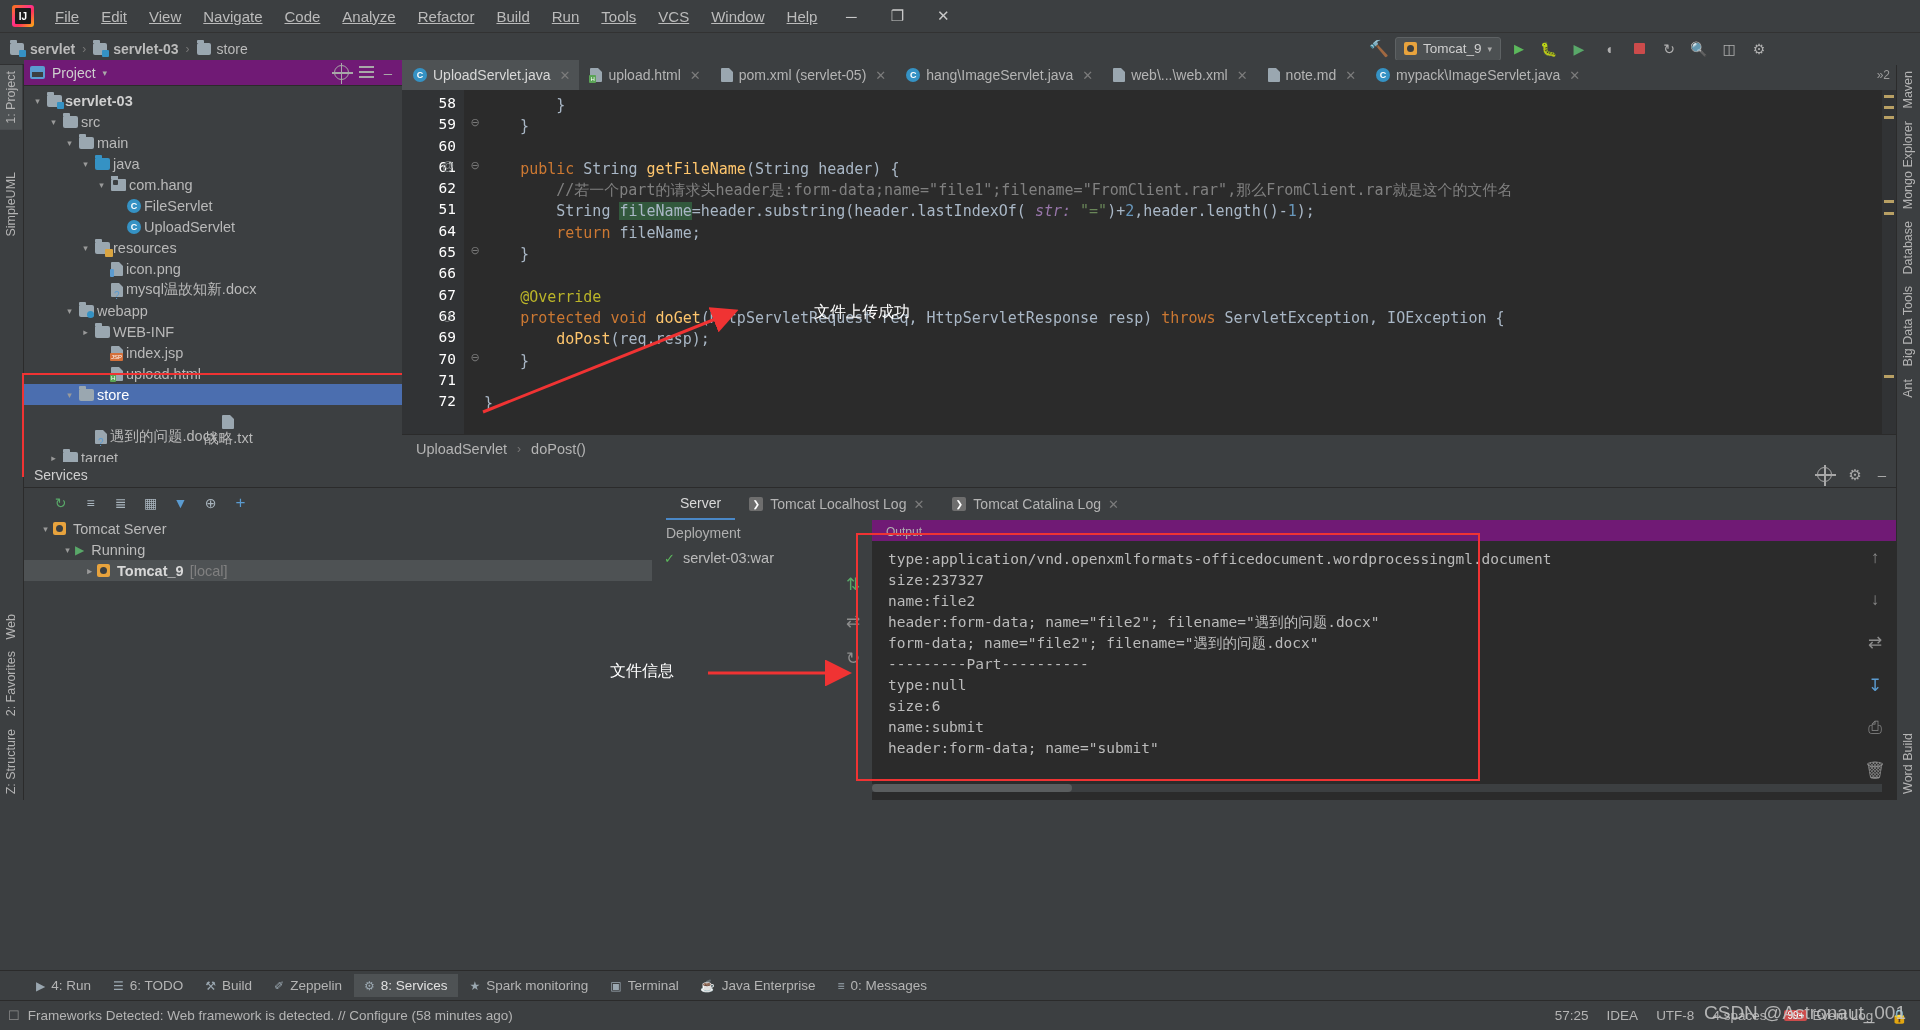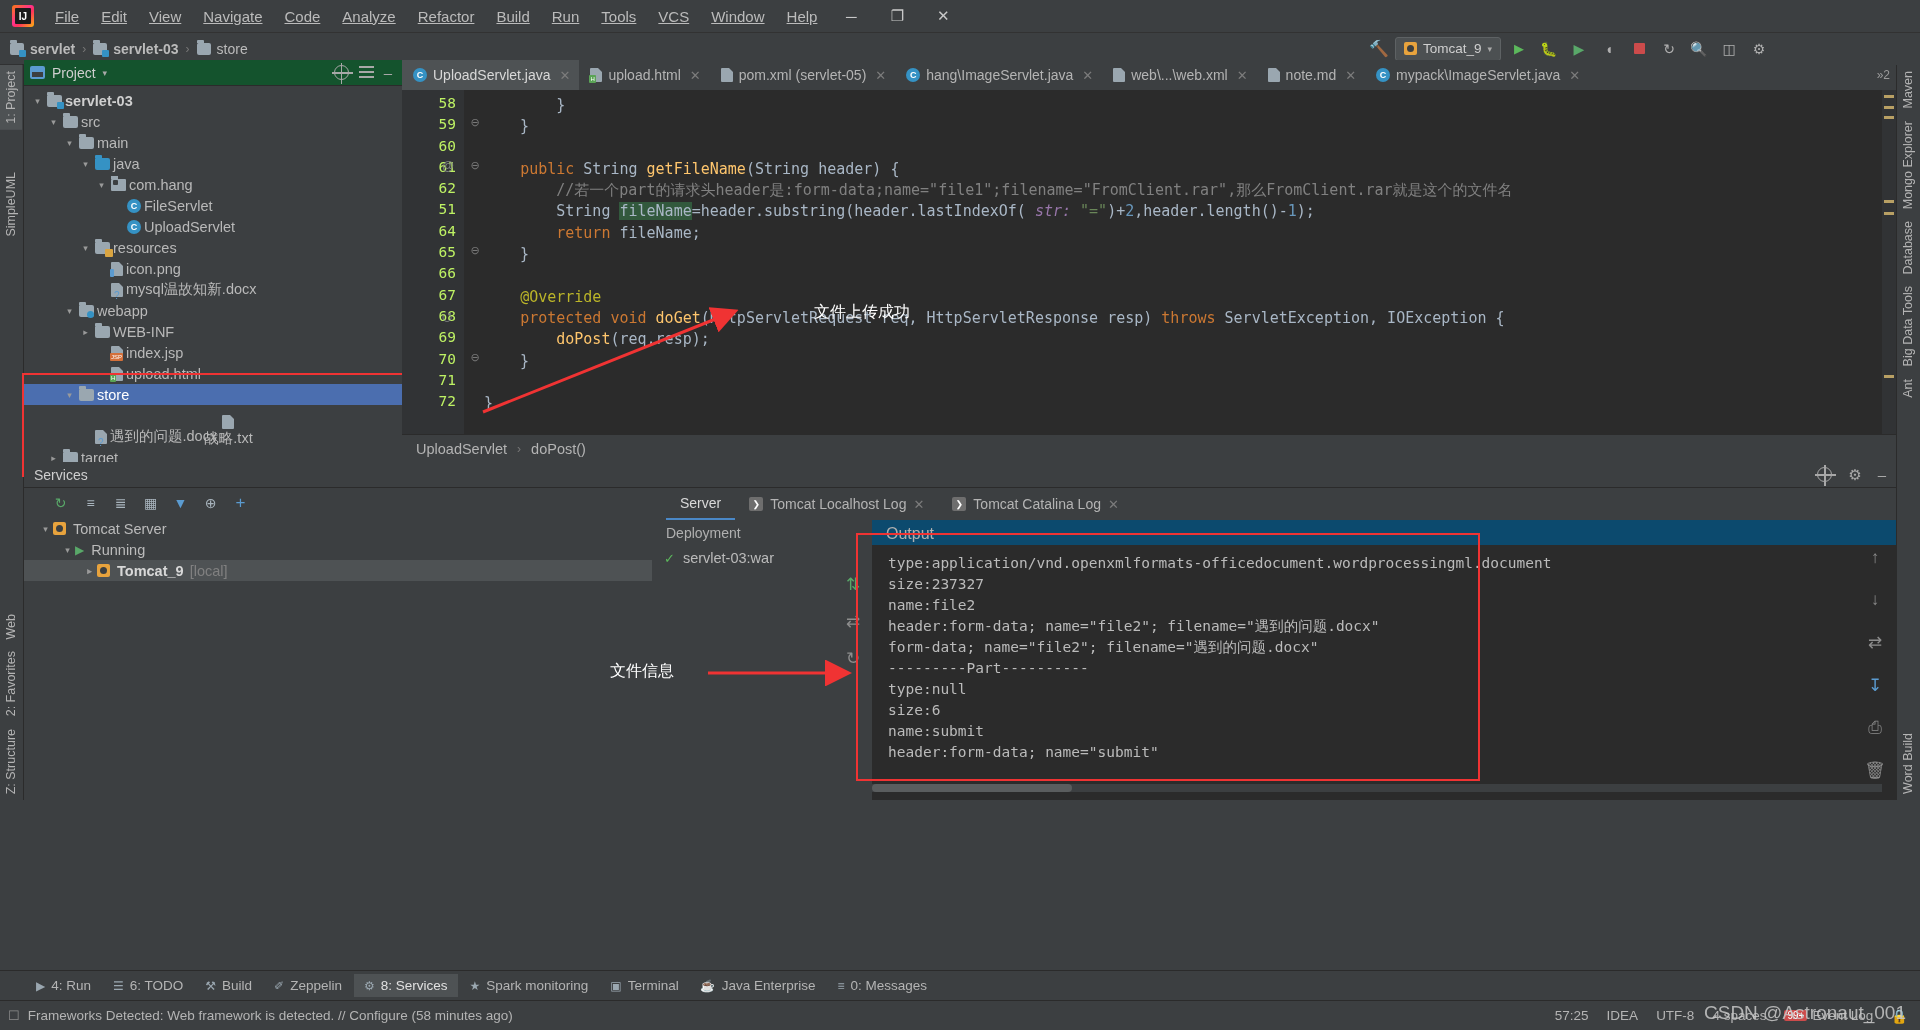--- a/index.html
+++ b/index.html
@@ -96,21 +96,21 @@
     background: #3c3f41; border-left: 1px solid #2b2b2b;
   }
 
   
   .projpanel {
     position: absolute; top: 60px; left: 24px; width: 378px; height: 400px;
     background: #3c3f41;
   }
   .proj-header {
     height: 26px; display: flex; align-items: center; padding: 0 6px;
-    background: #14532d; border-bottom: 1px solid #2b2b2b;
+    background: #701a75; border-bottom: 1px solid #2b2b2b;
   }
   .proj-sqicon { width: 15px; height: 13px; border: 2px solid #5b9bd0; background: #3c3f41; border-radius:2px; margin-right: 7px; }
   .proj-sqicon i { display:block; width:100%; height:4px; background:#5b9bd0; }
   .proj-title { font-size: 14px; color: #cfcfcf; }
   .caret-dn { margin-left: 7px; font-size: 9px; color: #aaa; }
   .proj-hdr-right { margin-left: auto; display: flex; align-items: center; gap: 10px; padding-right: 4px; }
   .circ-tgt { width: 15px; height: 15px; border: 1.6px solid #a8a8a8; border-radius: 50%; position: relative; }
   .circ-tgt::before, .circ-tgt::after {
     content: ""; position: absolute; background: #a8a8a8;
   }
@@ -169,21 +169,21 @@
   .etab.active { background: #4e5254; color: #d8d8d8; }
   .etab .x { color: #7c7c7c; font-size: 13px; margin-left: 3px; }
   .etabs-end { margin-left: auto; display:flex; align-items:center; gap:4px; padding-right:6px; font-size:12px; color:#9a9a9a; }
 
   .editor {
     position: absolute; top: 90px; left: 402px; width: 1494px; height: 344px;
     background: #2b2b2b; overflow: hidden;
   }
   .gutter {
     position: absolute; top: 0; left: 0; width: 62px; height: 100%;
-    background: #313335; color: #bef264; font-family: "DejaVu Sans Mono", monospace; font-size: 14.5px;
+    background: #313335; color: #ffffff; font-family: "DejaVu Sans Mono", monospace; font-size: 14.5px;
     text-align: right; padding-top: 5px;
   }
   .gline { height: 21.3px; padding-right: 8px; }
   .gmark {
     position: absolute; left: 40px; width: 22px; color: #7f8384; font-size: 12px; text-align: left;
   }
   .fold {
     position: absolute; left: 66px; width: 14px; color: #787878; font-size: 11px; text-align: center;
   }
   .codearea {
@@ -258,21 +258,21 @@
   .deploy-col {
     position: absolute; top: 32px; left: 0; width: 220px; height: 280px; background: #3c3f41;
   }
   .col-title { font-size: 14px; color: #b0b0b0; padding: 5px 0 6px 14px; }
   .deploy-row { display: flex; align-items: center; gap: 8px; padding-left: 12px; height: 22px; font-size: 14.5px; color: #bbb; }
   .chk { color: #5cb85c; font-size: 13px; }
 
   .outpane {
     position: absolute; top: 32px; left: 220px; width: 1024px; height: 280px; background: #2b2b2b;
   }
-  .out-title { font-size: 16px; color: #b0b0b0; padding: 5px 0 2px 14px; background:#0c4a6e; }
+  .out-title { font-size: 12px; color: #b0b0b0; padding: 5px 0 2px 14px; background:#701a75; }
   .outtext {
     font-family: "DejaVu Sans Mono", monospace; font-size: 14.5px; color: #bbbbbb;
     padding: 8px 0 0 16px; line-height: 21px; white-space: pre;
   }
   .outside-icons {
     position: absolute; top: 36px; left: 186px; width: 30px; display: flex; flex-direction: column;
     align-items: center; gap: 16px; padding-top: 18px;
   }
   .oic { font-size: 17px; color: #8d8d8d; }
   .oic.green { color: #59a869; }

